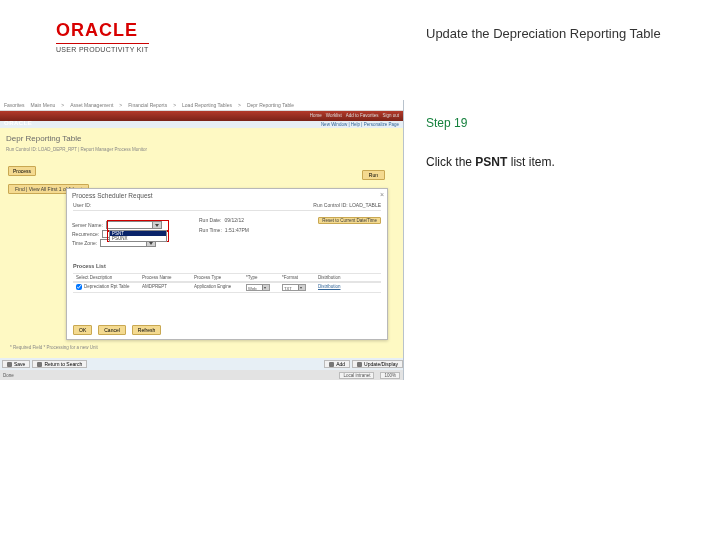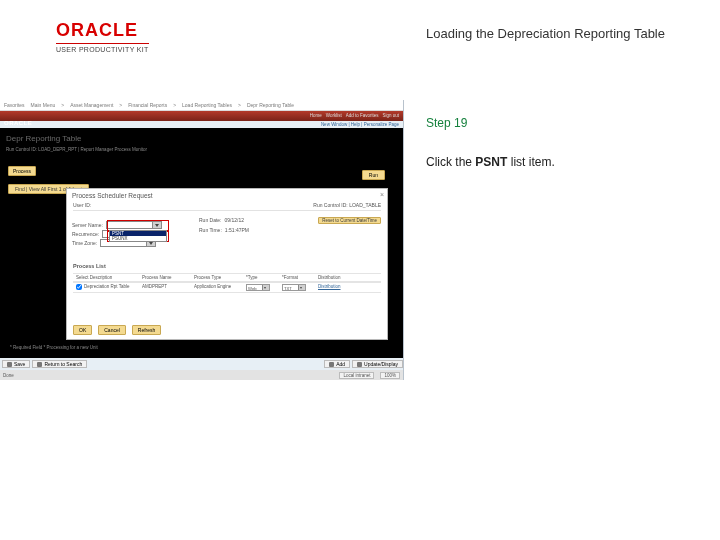--- a/index.html
+++ b/index.html
@@ -61,21 +61,21 @@
   }
   .instruction b { font-weight: 700; }
 
   
   .shot {
     position: absolute;
     left: 0;
     top: 100px;
     width: 404px;
     height: 280px;
-    background: #000000;
+    background: #fef9c3;
     box-sizing: border-box;
     border-right: 1px solid #b8c2cc;
   }
   
   .shot-menu {
     background: #fff;
     font-size: 5px;
     color: #7a7a7a;
     padding: 2px 4px;
     border-bottom: 1px solid #dcdcdc;
@@ -408,21 +408,21 @@
 </head>
 <body>
 
 <div class="page">
 
   <div class="logo-block">
     <div class="oracle-word">ORACLE</div>
     <div class="logo-sub">USER PRODUCTIVITY KIT</div>
   </div>
 
-  <div class="topic-title">Loading the Depreciation Reporting Table</div>
+  <div class="topic-title">Update the Depreciation Reporting Table</div>
   <div class="step-label">Step 19</div>
   <div class="instruction">
     <span>Click the </span><b>PSNT</b><span> list item.</span>
   </div>
 
   <div class="shot">
 
     <div class="shot-menu">
       <span>Favorites</span>
       <span>Main Menu</span>

